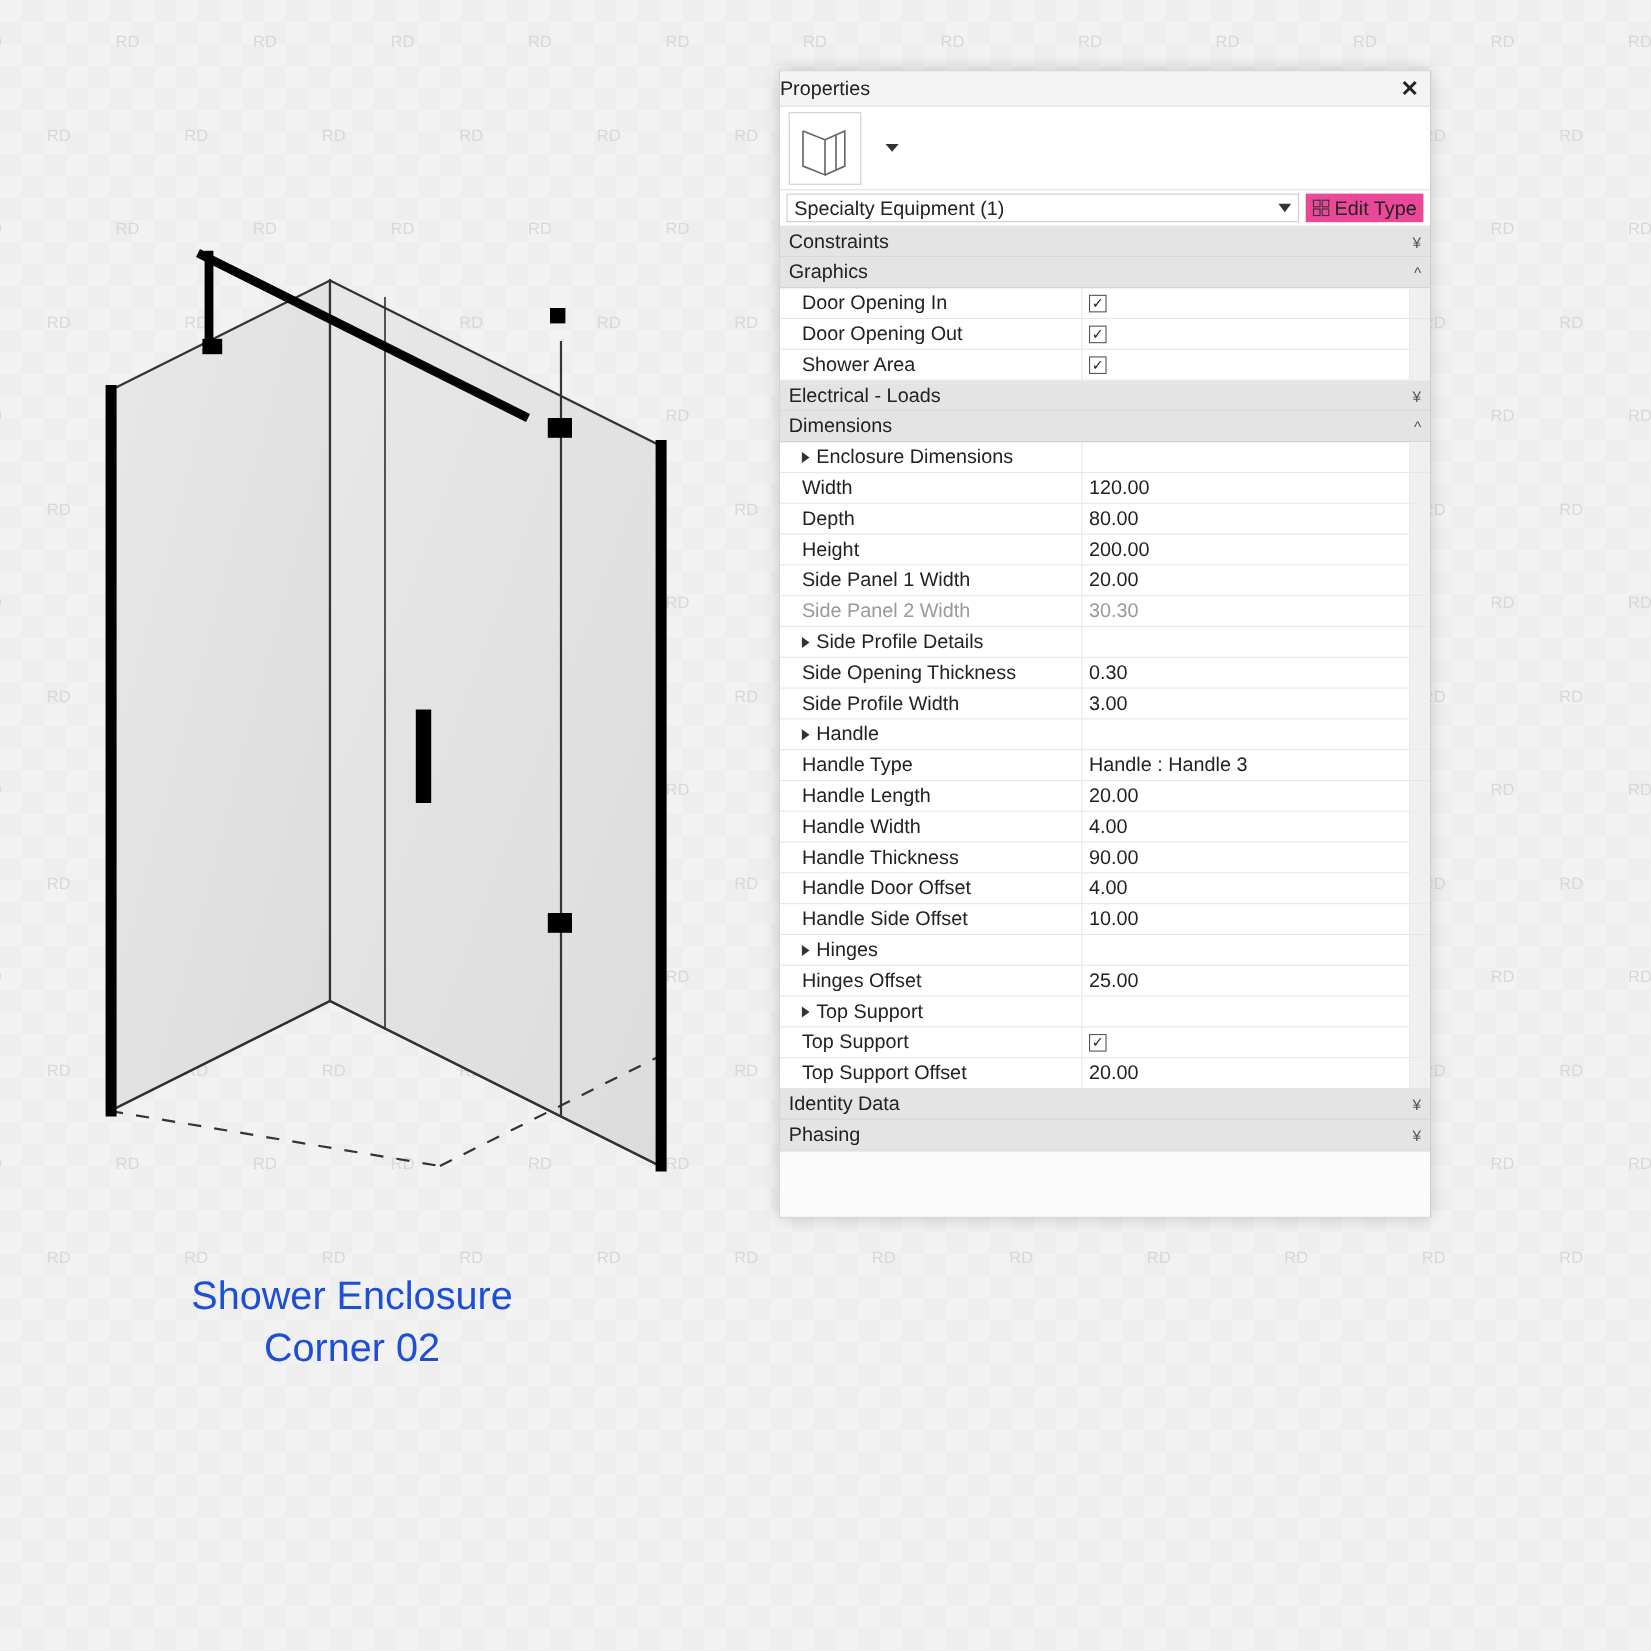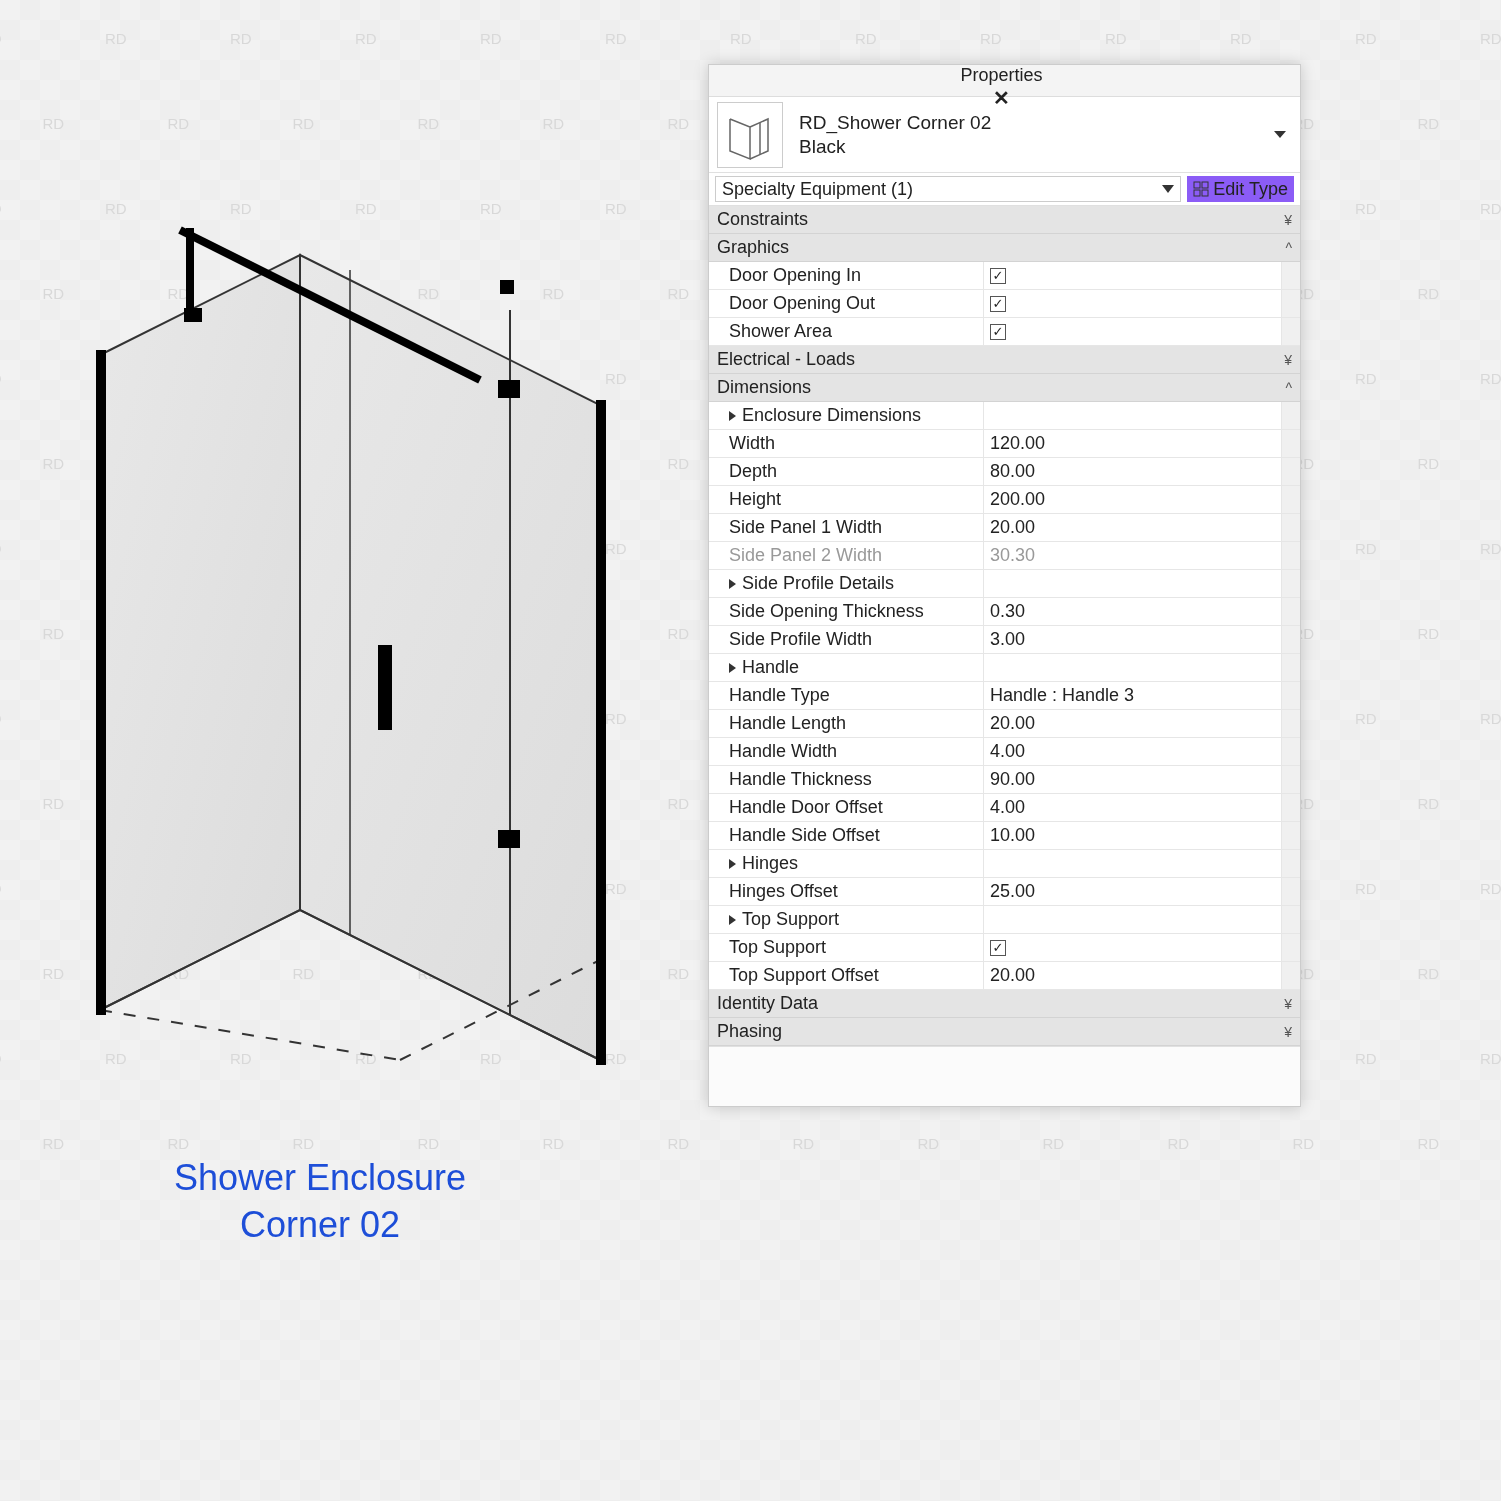--- a/index.html
+++ b/index.html
@@ -54,21 +54,20 @@
     font-size: 18px;
     color: #222;
   }
   .panel-title {
     display: flex; align-items: center; justify-content: space-between;
     height: 32px;
     padding: 0 6px 0 0;
     background: #f4f4f4;
     border-bottom: 1px solid #ddd;
     font-size: 18px;
-    flex-direction: column;
   }
   .close-x {
     font-size: 20px; font-weight: bold; cursor: default;
     padding: 0 4px;
   }
   .family-row {
     display: flex; align-items: center;
     height: 76px;
     border-bottom: 1px solid #e0e0e0;
     padding: 4px 8px;
@@ -103,21 +102,21 @@
     height: 26px;
     padding: 0 6px;
     background: #fff;
     font-size: 18px;
   }
   .edit-type {
     display: flex; align-items: center;
     margin-left: 6px;
     padding: 2px 6px;
     font-size: 18px;
-    background: #8b5cf6;
+    background: #ec4899;
     height: 26px;
   }
   .edit-type svg { margin-right: 4px; }
   .group-header {
     display: flex; align-items: center; justify-content: space-between;
     height: 28px;
     padding: 0 8px;
     background: #e4e4e4;
     border-bottom: 1px solid #d3d3d3;
     font-size: 18px;
@@ -418,24 +417,20 @@
   </div>
 
   <div class="family-row">
     <div class="thumb">
       <svg width="56" height="56" viewBox="0 0 56 56">
         <polyline points="8,12 8,44 28,52 28,20 8,12" fill="none" stroke="#666" stroke-width="1.5"></polyline>
         <polyline points="28,20 46,12 46,44 28,52" fill="none" stroke="#666" stroke-width="1.5"></polyline>
         <line x1="38" y1="16" x2="38" y2="48" stroke="#666" stroke-width="1.5"></line>
       </svg>
     </div>
-    <div class="family-labels">
-      <div class="family-name">RD_Shower Corner 02</div>
-      <div class="family-type">Black</div>
-    </div>
     <div class="dropdown-caret"></div>
   </div>
 
   <div class="selector-row">
     <div class="selector-input">
       <span>Specialty Equipment (1)</span>
       <svg width="12" height="8">
           <polygon points="0,0 12,0 6,8" fill="#333"></polygon>
         </svg>
     </div>

